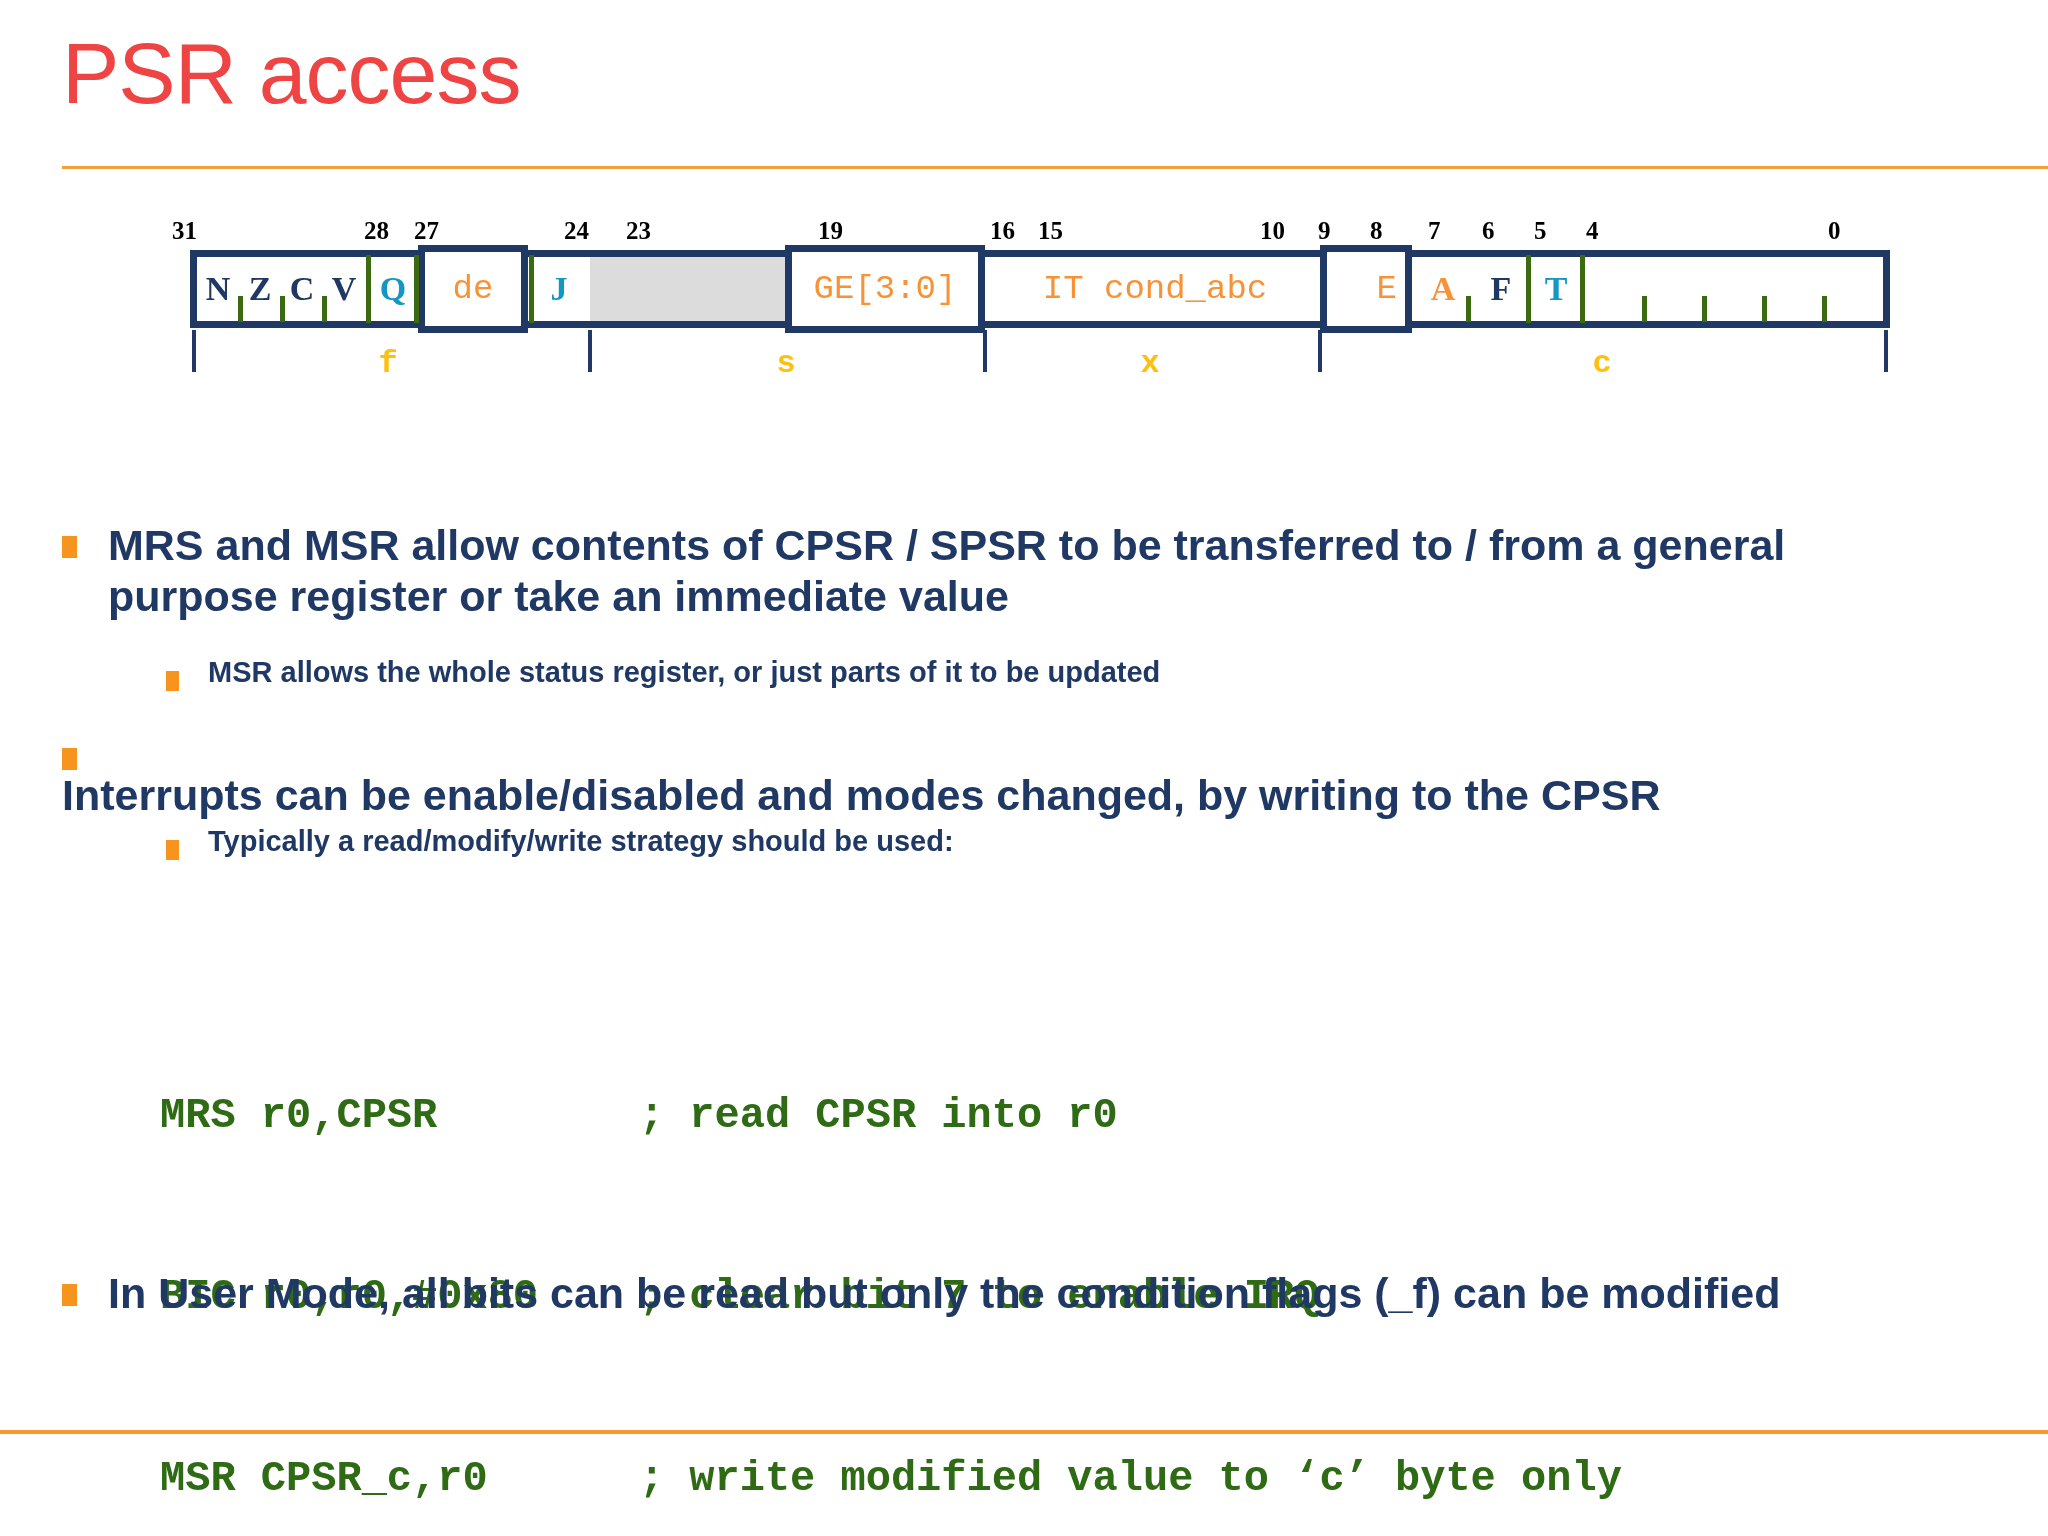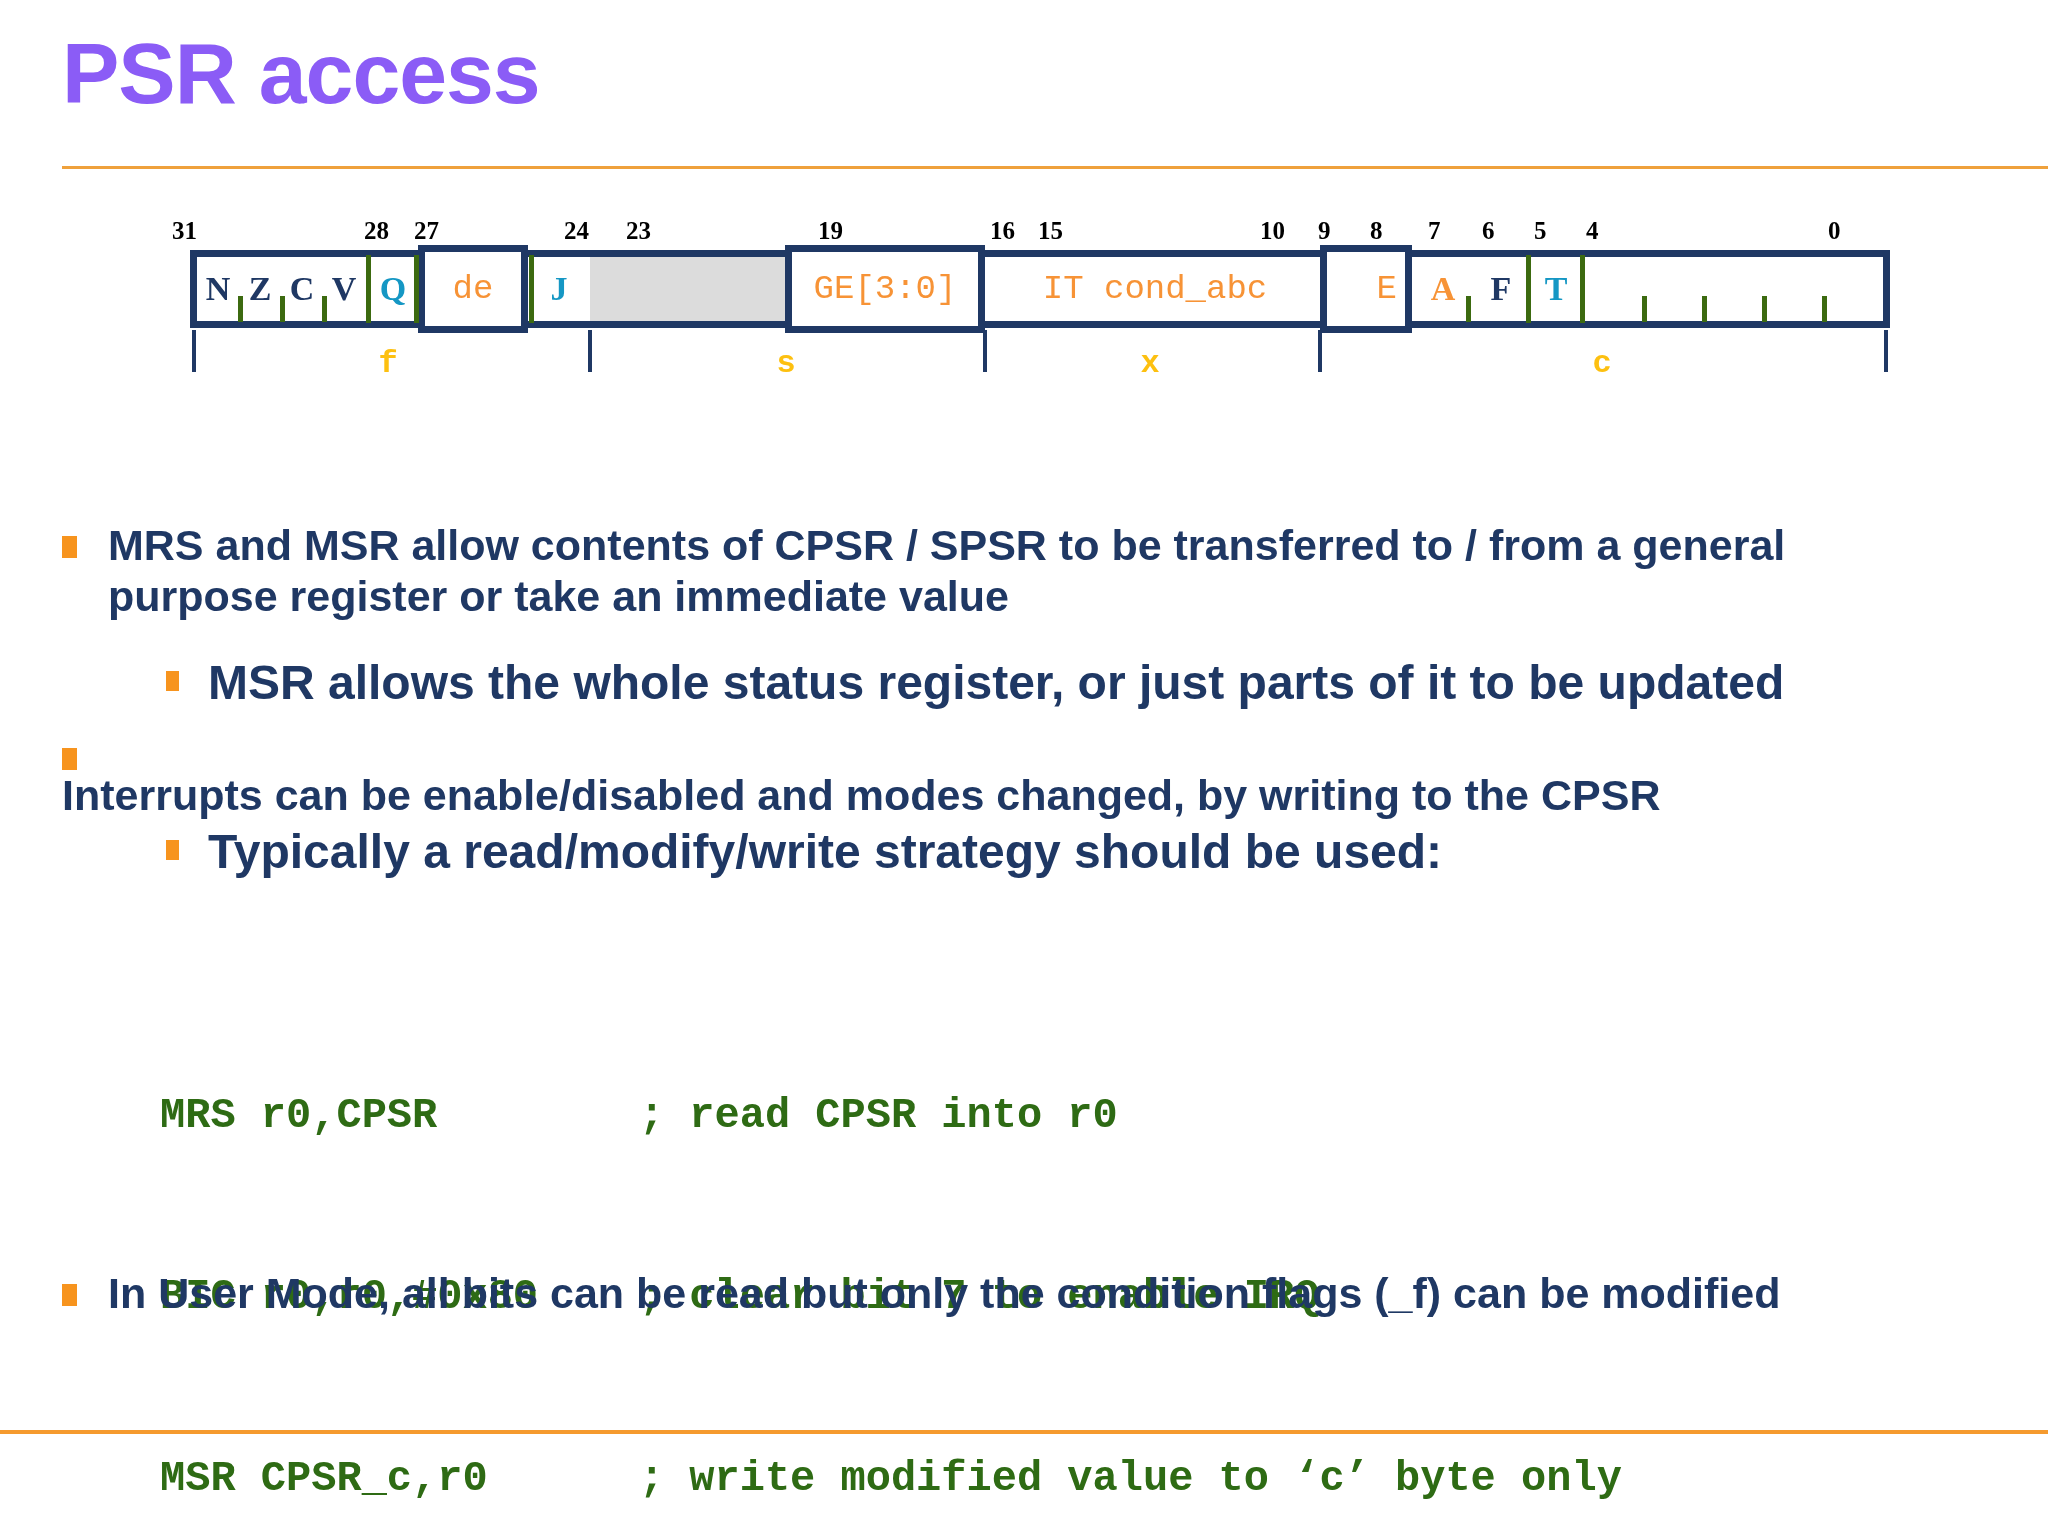--- a/index.html
+++ b/index.html
@@ -14,22 +14,22 @@
     font-family: "Liberation Sans", sans-serif;
     overflow: hidden;
   }
 
   
   #slide-title {
     position: absolute;
     left: 62px;
     top: 28px;
     font-size: 86px;
-    font-weight: bold;
-    color: #8b5cf6;
+    font-weight: normal;
+    color: #ef4444;
     letter-spacing: -1px;
     line-height: 1.05;
     white-space: nowrap;
   }
   #title-rule {
     position: absolute;
     left: 62px;
     top: 166px;
     width: 1986px;
     height: 3px;
@@ -167,21 +167,21 @@
     background: #f7941e;
     margin-top: 16px;
   }
   .bullet-marker.l1 { width: 15px; height: 22px; margin-right: 31px; }
   .bullet-marker.l2 { width: 13px; height: 20px; margin-right: 29px; }
   .bullet-text {
     color: #1f3864;
     line-height: 1.18;
   }
   .lvl1 .bullet-text { font-size: 43px; }
-  .lvl2 .bullet-text { font-size: 48px; text-align: right; }
+  .lvl2 .bullet-text { font-size: 29px; text-align: right; }
 
   #bullet-1 { left: 62px;  top: 520px;  width: 1900px; }
   #bullet-2 { left: 166px; top: 655px;  width: 1820px; }
   #bullet-3 { left: 62px;  top: 732px;  width: 1920px; flex-direction: column; }
   #bullet-4 { left: 166px; top: 824px;  width: 1820px; }
   #bullet-5 { left: 62px;  top: 1268px; width: 1950px; }
 
   
   #code-block {
     position: absolute;

